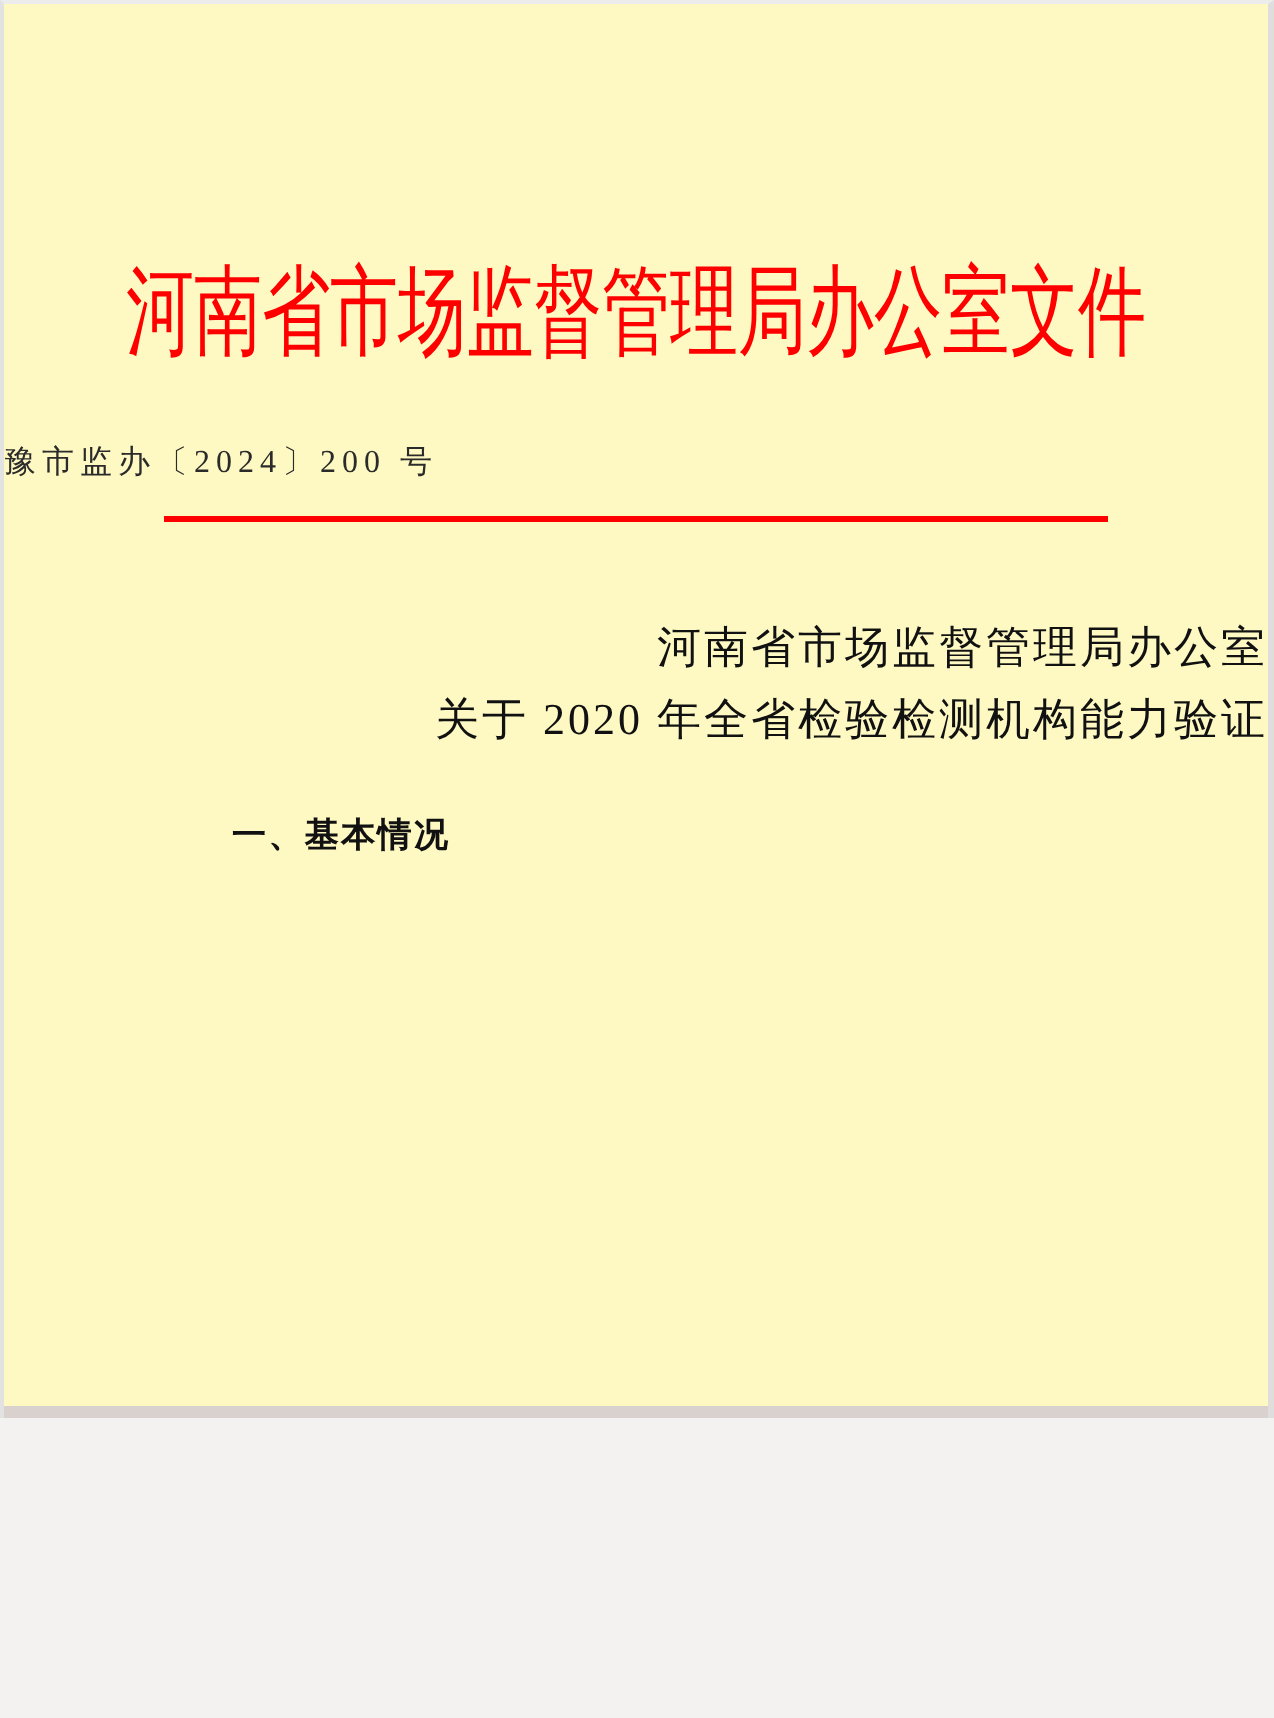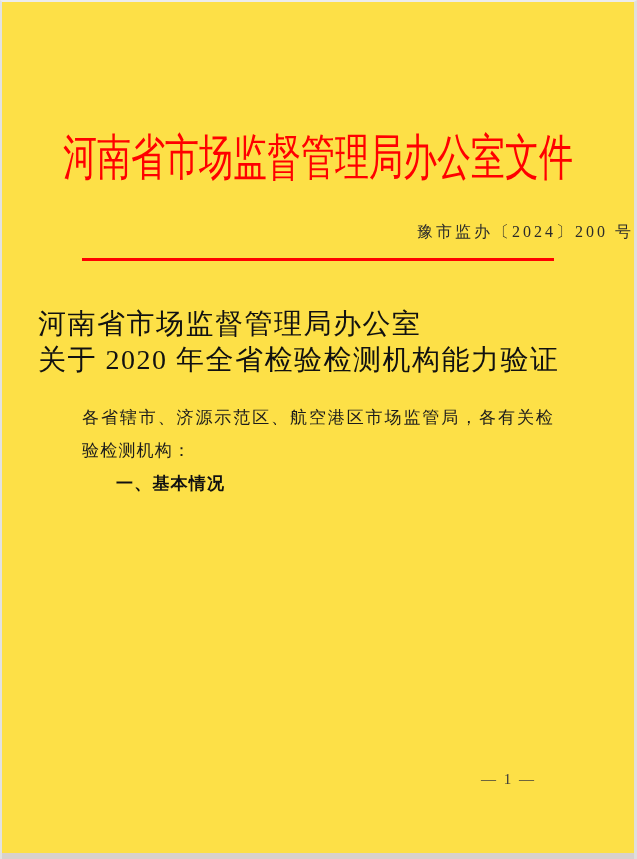--- a/index.html
+++ b/index.html
@@ -3,22 +3,22 @@
 <meta charset="utf-8">
 <style>
   * { margin: 0; padding: 0; box-sizing: border-box; }
   html, body {
     width: 637px; height: 859px;
     background: #f4f2f0;
     font-family: "Liberation Serif", "DejaVu Serif", serif;
   }
   .page {
     position: relative;
-    width: 637px; height: 859px;
-    background: #fde047;
+    width: 637px; height: 709px;
+    background: #fef9c3;
     border-top: 2px solid #ececec;
     border-left: 2px solid #e2e2e2;
     border-right: 3px solid #e0dedc;
     overflow: hidden;
     color: #1a1a1a;
   }
   .bottom-edge {
     position: absolute; left: 0; bottom: 0;
     width: 100%; height: 6px;
     background: #d8d1cd;
@@ -30,35 +30,35 @@
     line-height: 34px;
     white-space: nowrap;
     color: #ff0000;
     transform: scaleY(1.45);
     transform-origin: center;
     letter-spacing: 0px;
     font-weight: 500;
   }
   .doc-number {
     margin-top: 45px;
-    text-align: right;
+    text-align: left;
     font-size: 16px;
     line-height: 24px;
     letter-spacing: 3px;
     color: #2b2b2b;
   }
   .red-divider {
     margin: 14px 80px 0 80px;
     height: 3px;
     background: #ff0000;
   }
   .doc-title {
     margin-top: 45px;
-    text-align: left;
-    font-size: 28px;
+    text-align: right;
+    font-size: 22px;
     line-height: 36px;
     letter-spacing: 1.5px;
     color: #111111;
     margin-left: 36px;
   }
   .doc-body {
     margin: 23px 80px 0 80px;
     font-size: 17px;
     line-height: 33px;
     text-align: justify;
@@ -92,21 +92,20 @@
   <div class="doc-number">豫市监办〔2024〕200 号</div>
 
   <div class="red-divider"></div>
 
   <div class="doc-title">
     <div>河南省市场监督管理局办公室</div>
     <div>关于 2020 年全省检验检测机构能力验证</div>
   </div>
 
   <div class="doc-body">
-    <p class="salutation">各省辖市、济源示范区、航空港区市场监管局，各有关检验检测机构：</p>
     <p class="section-heading">一、基本情况</p>
   </div>
 
   <div class="page-number">— 1 —</div>
 
   <div class="bottom-edge"></div>
 
 </div>
 
 </body></html>

